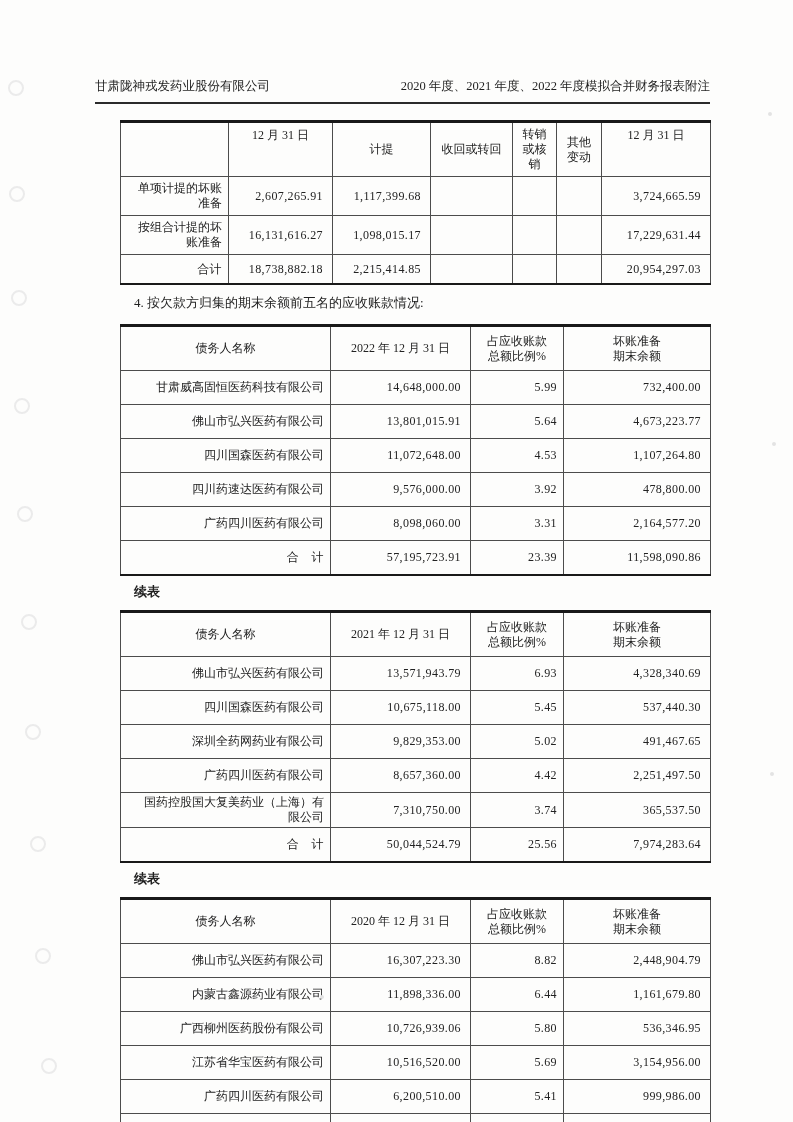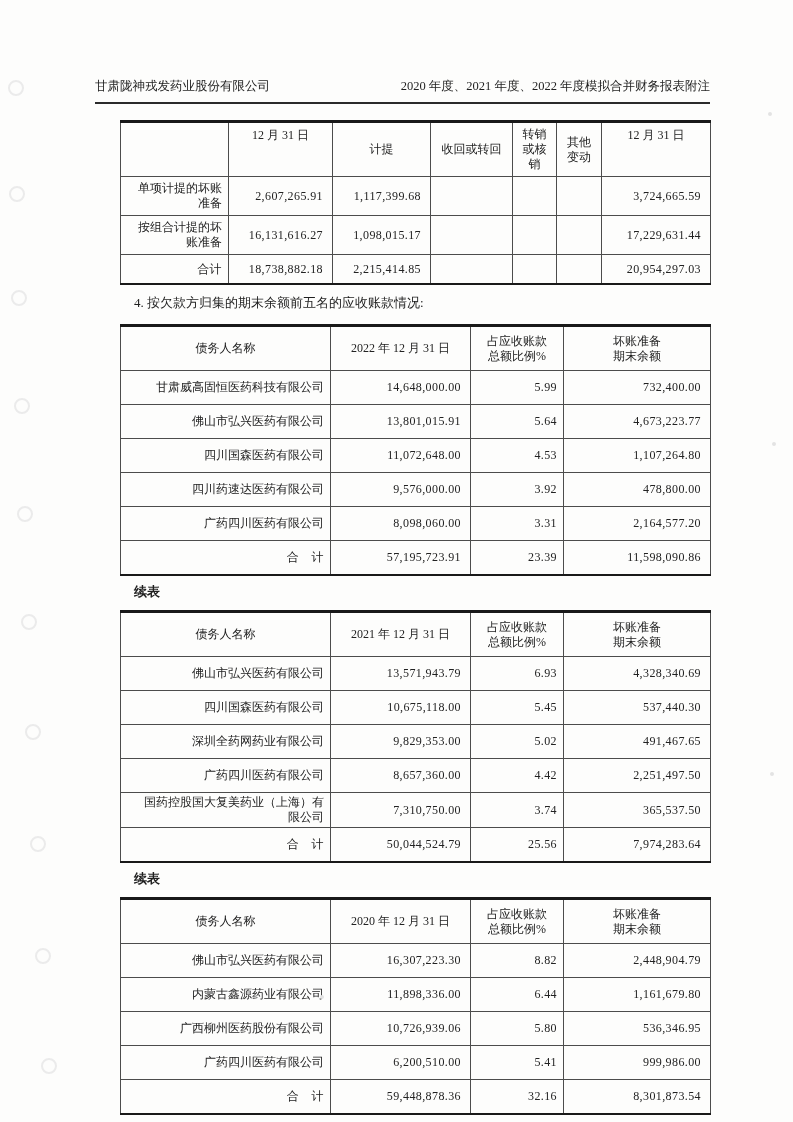--- a/index.html
+++ b/index.html
@@ -308,20 +308,26 @@
             <td class="num">1,161,679.80</td>
           </tr>
 
           <tr>
             <td class="name">广西柳州医药股份有限公司</td>
             <td class="num">10,726,939.06</td>
             <td class="ctr">5.80</td>
             <td class="num">536,346.95</td>
           </tr>
 
+          <tr>
+            <td class="name">江苏省华宝医药有限公司</td>
+            <td class="num">10,516,520.00</td>
+            <td class="ctr">5.69</td>
+            <td class="num">3,154,956.00</td>
+          </tr>
 
           <tr>
             <td class="name">广药四川医药有限公司</td>
             <td class="num">6,200,510.00</td>
             <td class="ctr">5.41</td>
             <td class="num">999,986.00</td>
           </tr>
         </tbody>
       <tbody>
         <tr class="total">

